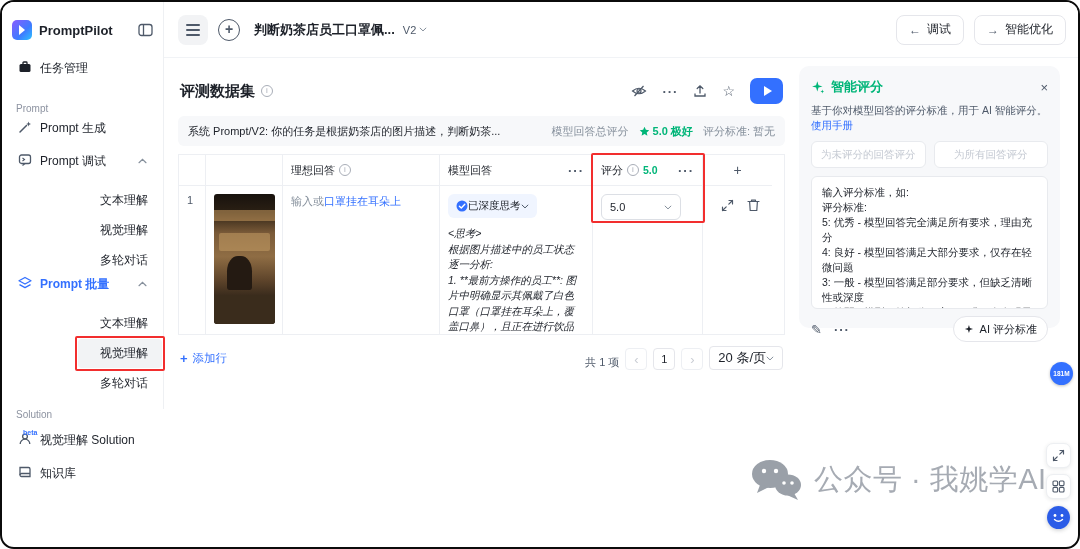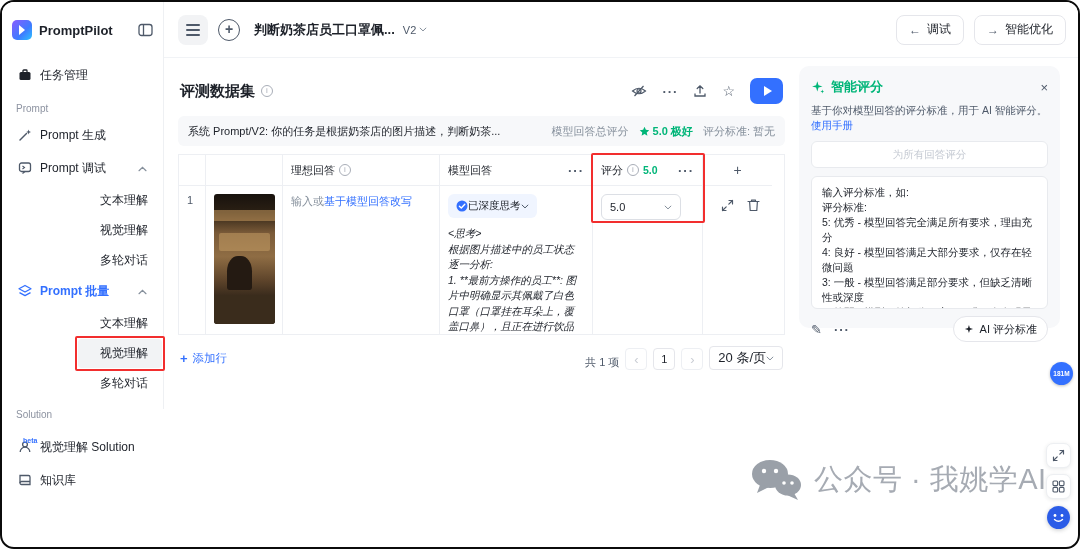--- a/index.html
+++ b/index.html
@@ -7,21 +7,21 @@
 .app{position:relative;width:1080px;height:549px;border:2px solid #0b0b0b;border-radius:14px;background:#fff;overflow:hidden;}
 
 
 .sidebar{position:absolute;left:0;top:0;width:162px;height:407px;border-right:1px solid #EEF0F3;background:#fff;padding:12px 8px 0;}
 .logo-row{display:flex;align-items:center;gap:7px;height:32px;padding:0 2px;}
 .logo-mark{width:20px;height:20px;border-radius:5px;background:linear-gradient(135deg,#8A5CFF 0%,#3E7BFF 60%,#2CC2FF 100%);position:relative;flex:none;}
 .logo-mark:after{content:"";position:absolute;left:7px;top:5px;border-left:6px solid #fff;border-top:5px solid transparent;border-bottom:5px solid transparent;}
 .logo-text{font-size:13px;font-weight:700;color:#1D2129;flex:1;}
 .icon-btn{display:flex;align-items:center;justify-content:center;cursor:pointer;}
 .nav{margin-top:14px;}
-.nav-item{display:flex;align-items:center;gap:8px;height:30px;padding:0 8px;border-radius:6px;font-size:12px;color:#1D2129;margin-bottom:3px;position:relative;}
+.nav-item{display:flex;align-items:flex-start;gap:8px;height:30px;padding:0 8px;border-radius:6px;font-size:12px;color:#1D2129;margin-bottom:3px;position:relative;}
 .nav-item .lbl{white-space:nowrap;}
 .nav-item.blue .lbl{color:#3370FF;font-weight:700;}
 .section-label{font-size:10px;color:#8D93A1;padding:10px 6px 6px;}
 .sub-item{position:relative;height:29px;margin:1px 0 1px 68px;width:84px;display:flex;align-items:center;padding-left:22px;font-size:12px;color:#1D2129;border-radius:4px;}
 .sub-item.selected{background:#F2F3F5;}
 .chev-right{margin-left:auto;}
 .beta-tag{position:absolute;top:-3px;left:5px;font-size:7px;line-height:8px;color:#3370FF;font-weight:700;}
 
 
 .topbar{position:absolute;left:162px;top:0;width:916px;height:56px;background:#fff;border-bottom:1px solid #F1F3F6;display:flex;align-items:center;padding:0 14px;gap:10px;}
@@ -317,21 +317,21 @@
       <div class="td"><span class="row-idx">1</span></div>
       <div class="td">
         <div class="photo">
           <div class="ph-top"></div>
           <div class="ph-shelf"></div>
           <div class="ph-person"></div>
           <div class="ph-counter"></div>
         </div>
       </div>
       <div class="td">
-        <span class="ideal-prefix">输入或</span><span class="ideal-link">基于模型回答改写</span>
+        <span class="ideal-prefix">输入或</span><span class="ideal-link">口罩挂在耳朵上</span>
       </div>
       <div class="td">
         <span class="think-pill">
           <svg width="12" height="12" viewBox="0 0 12 12">
               <circle cx="6" cy="6" r="5.5" fill="#3370FF"></circle>
               <path d="M3.4 6.2 L5.3 8 L8.8 4.3" stroke="#fff" stroke-width="1.4" fill="none" stroke-linecap="round" stroke-linejoin="round"></path>
             </svg>
           <span>已深度思考</span>
           <svg width="8" height="5" viewBox="0 0 9 6">
               <path d="M1 1.3 L4.5 4.7 L8 1.3" fill="none" stroke="#4E5969" stroke-width="1.2" stroke-linecap="round"></path>
@@ -395,20 +395,21 @@
             <path d="M11.3 9.6 l.5 1.4 1.4.5 -1.4.5 -.5 1.4 -.5-1.4 -1.4-.5 1.4-.5 z" fill="#00B578"></path>
           </svg>
       </span>
       <span class="panel-title">智能评分</span>
       <span class="panel-close">×</span>
     </div>
     <div class="panel-desc">
       <span>基于你对模型回答的评分标准，用于 AI 智能评分。</span><span class="link">使用手册</span>
     </div>
     <div class="panel-btns">
+      <button class="panel-btn">为未评分的回答评分</button>
       <button class="panel-btn">为所有回答评分</button>
     </div>
     <div class="criteria-box">
       <div>输入评分标准，如:</div>
       <div>评分标准:</div>
       <div>5: 优秀 - 模型回答完全满足所有要求，理由充分</div>
       <div>4: 良好 - 模型回答满足大部分要求，仅存在轻微问题</div>
       <div>3: 一般 - 模型回答满足部分要求，但缺乏清晰性或深度</div>
       <div>2: 较弱 - 模型回答部分回应了要求，存在明显缺漏</div>
 

